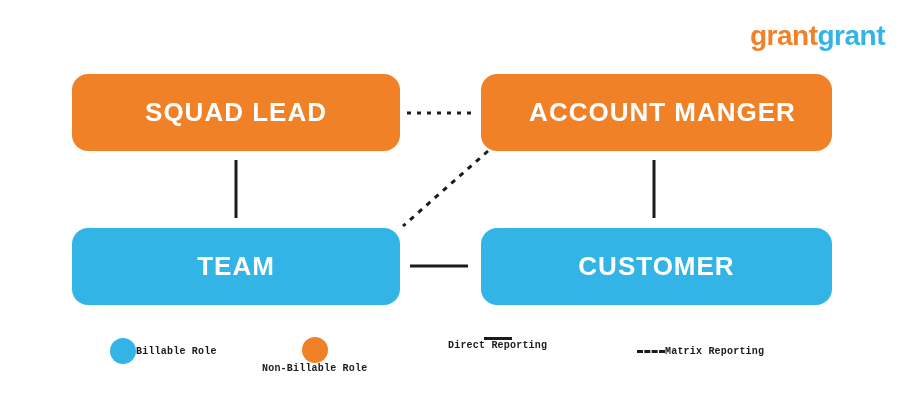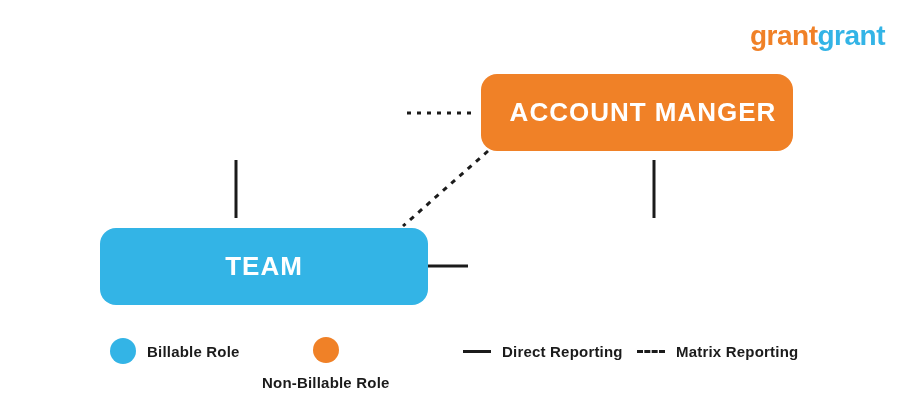--- a/index.html
+++ b/index.html
@@ -27,42 +27,42 @@
   .logo .lg-b{color:var(--blue);margin-top:20px;}
   
   .node{
     position:absolute;
     height:77px;border-radius:16px;
     display:flex;align-items:center;justify-content:center;
     color:var(--node_text);
     font-size:26px;font-weight:700;letter-spacing:1px;
   }
   .node.non-billable{background:var(--orange);}
-  .node.billable{background:var(--blue);margin-left:28px;}
+  .node.billable{background:var(--blue);}
   #node-squad-lead    {left:72px; top:74px; width:328px;}
-  #node-account-manger{left:481px;top:74px; width:312px;padding-left:12px;}
+  #node-account-manger{left:481px;top:74px; width:351px;padding-left:12px;}
   #node-team          {left:72px; top:228px;width:328px;}
   #node-customer      {left:481px;top:228px;width:351px;}
   
   .edges{
     position:absolute;left:0;top:0;width:901px;height:402px;
     pointer-events:none;
   }
   .edges line{stroke:var(--ink);stroke-width:3;}
   .edge-matrix-h{stroke-dasharray:4 6;}
   .edge-matrix-d{stroke-dasharray:5 6;}
   
   .legend-item{
     position:absolute;top:337px;height:28px;
-    display:flex;align-items:center;gap:11px;
-    color:var(--ink);font-size:15px;font-weight:700;letter-spacing:0.2px;
+    display:flex;align-items:center;
+    color:var(--ink);font-size:10px;font-weight:700;letter-spacing:0.2px;font-family:Liberation Mono, monospace;
   }
   #legend-billable{left:110px;}
   #legend-non-billable{left:262px;flex-direction:column;}
-  #legend-direct{left:463px;}
+  #legend-direct{left:448px;flex-direction:column;}
   #legend-matrix{left:637px;}
   .dot{width:26px;height:26px;border-radius:50%;flex:0 0 auto;}
   .dot.blue{background:var(--blue);}
   .dot.orange{background:var(--orange);}
   .swatch-line{width:28px;height:0;border-top:3px solid var(--ink);flex:0 0 auto;}
   .swatch-dash{width:28px;height:0;border-top:3px dashed var(--ink);flex:0 0 auto;}
 </style>
 </head>
 <body>
 
@@ -73,25 +73,31 @@
   </div>
 
   <svg class="edges" viewBox="0 0 901 402">
     <line class="edge-matrix-h" x1="407" y1="113" x2="474" y2="113"></line>
     <line x1="236" y1="160" x2="236" y2="218"></line>
     <line class="edge-matrix-d" x1="488" y1="151" x2="403" y2="226"></line>
     <line x1="654" y1="160" x2="654" y2="218"></line>
     <line x1="410" y1="266" x2="468" y2="266"></line>
   </svg>
 
+  <div class="node non-billable" id="node-squad-lead">
+    <span>SQUAD LEAD</span>
+  </div>
   <div class="node non-billable" id="node-account-manger">
     <span>ACCOUNT MANGER</span>
   </div>
   <div class="node billable" id="node-team">
     <span>TEAM</span>
+  </div>
+  <div class="node billable" id="node-customer">
+    <span>CUSTOMER</span>
   </div>
 
   <div class="legend-item" id="legend-billable">
     <span class="dot blue"></span>
     <span>Billable Role</span>
   </div>
   <div class="legend-item" id="legend-non-billable">
     <span class="dot orange"></span>
     <span>Non-Billable Role</span>
   </div>

